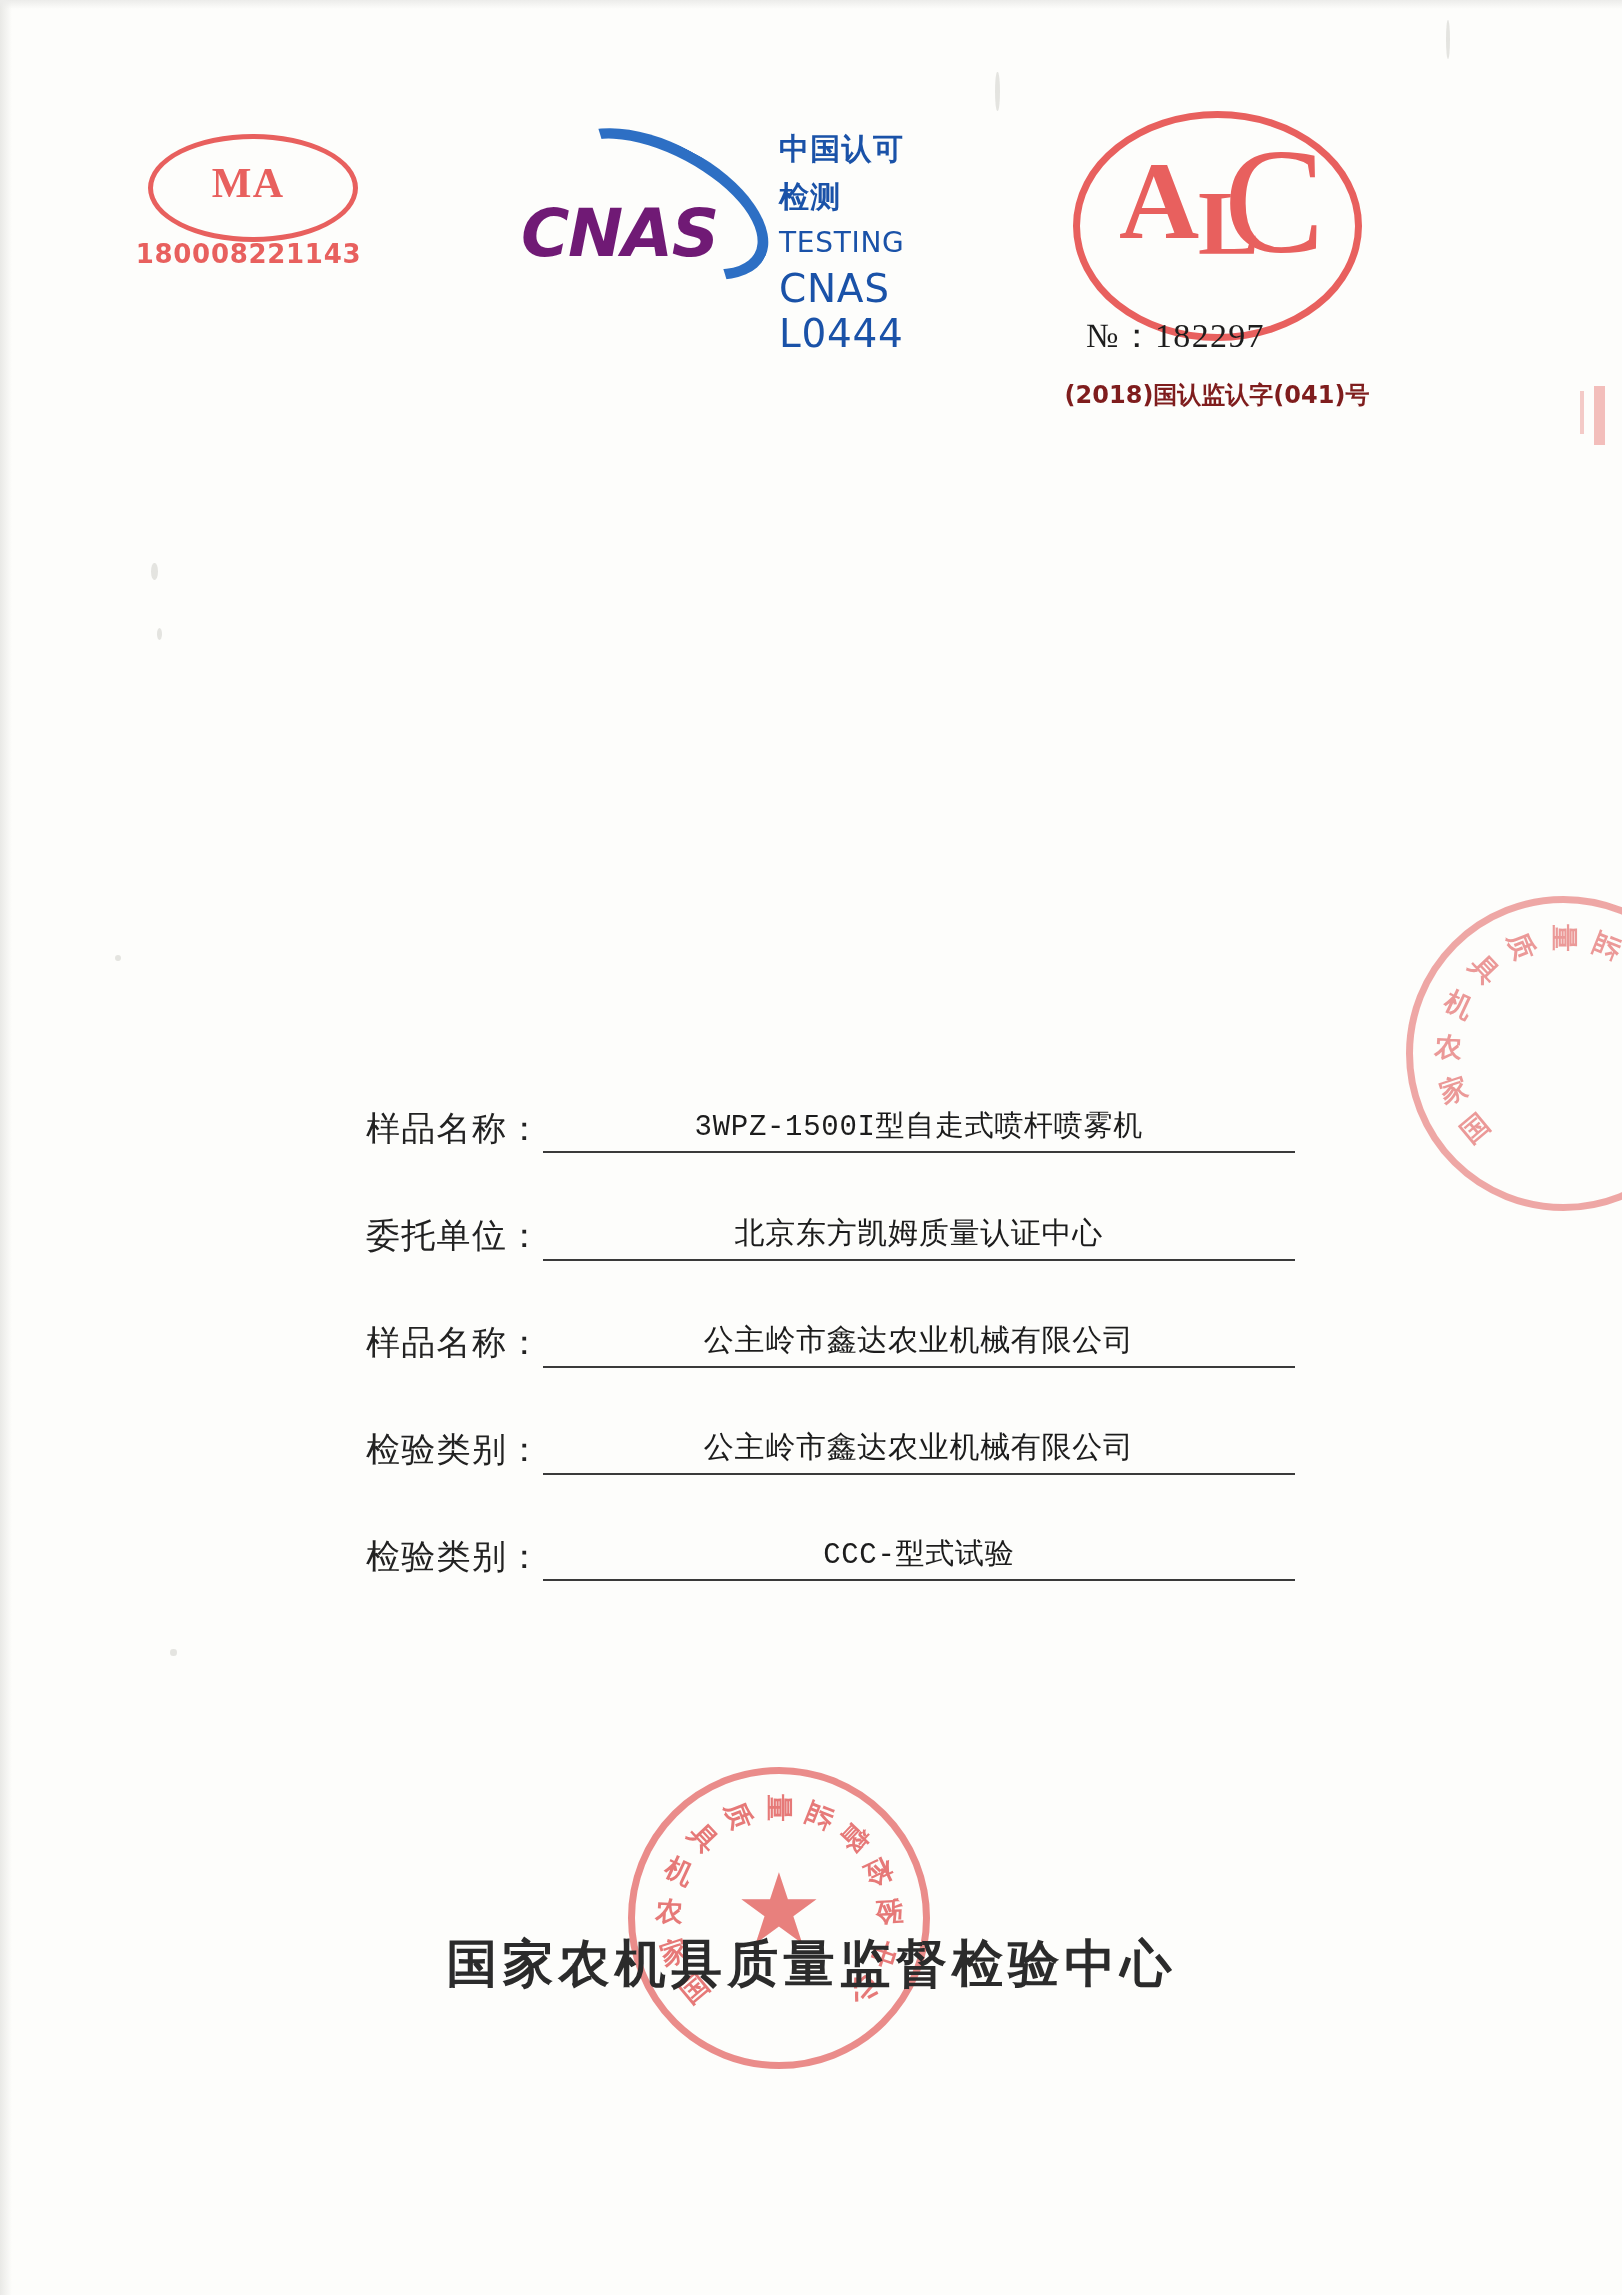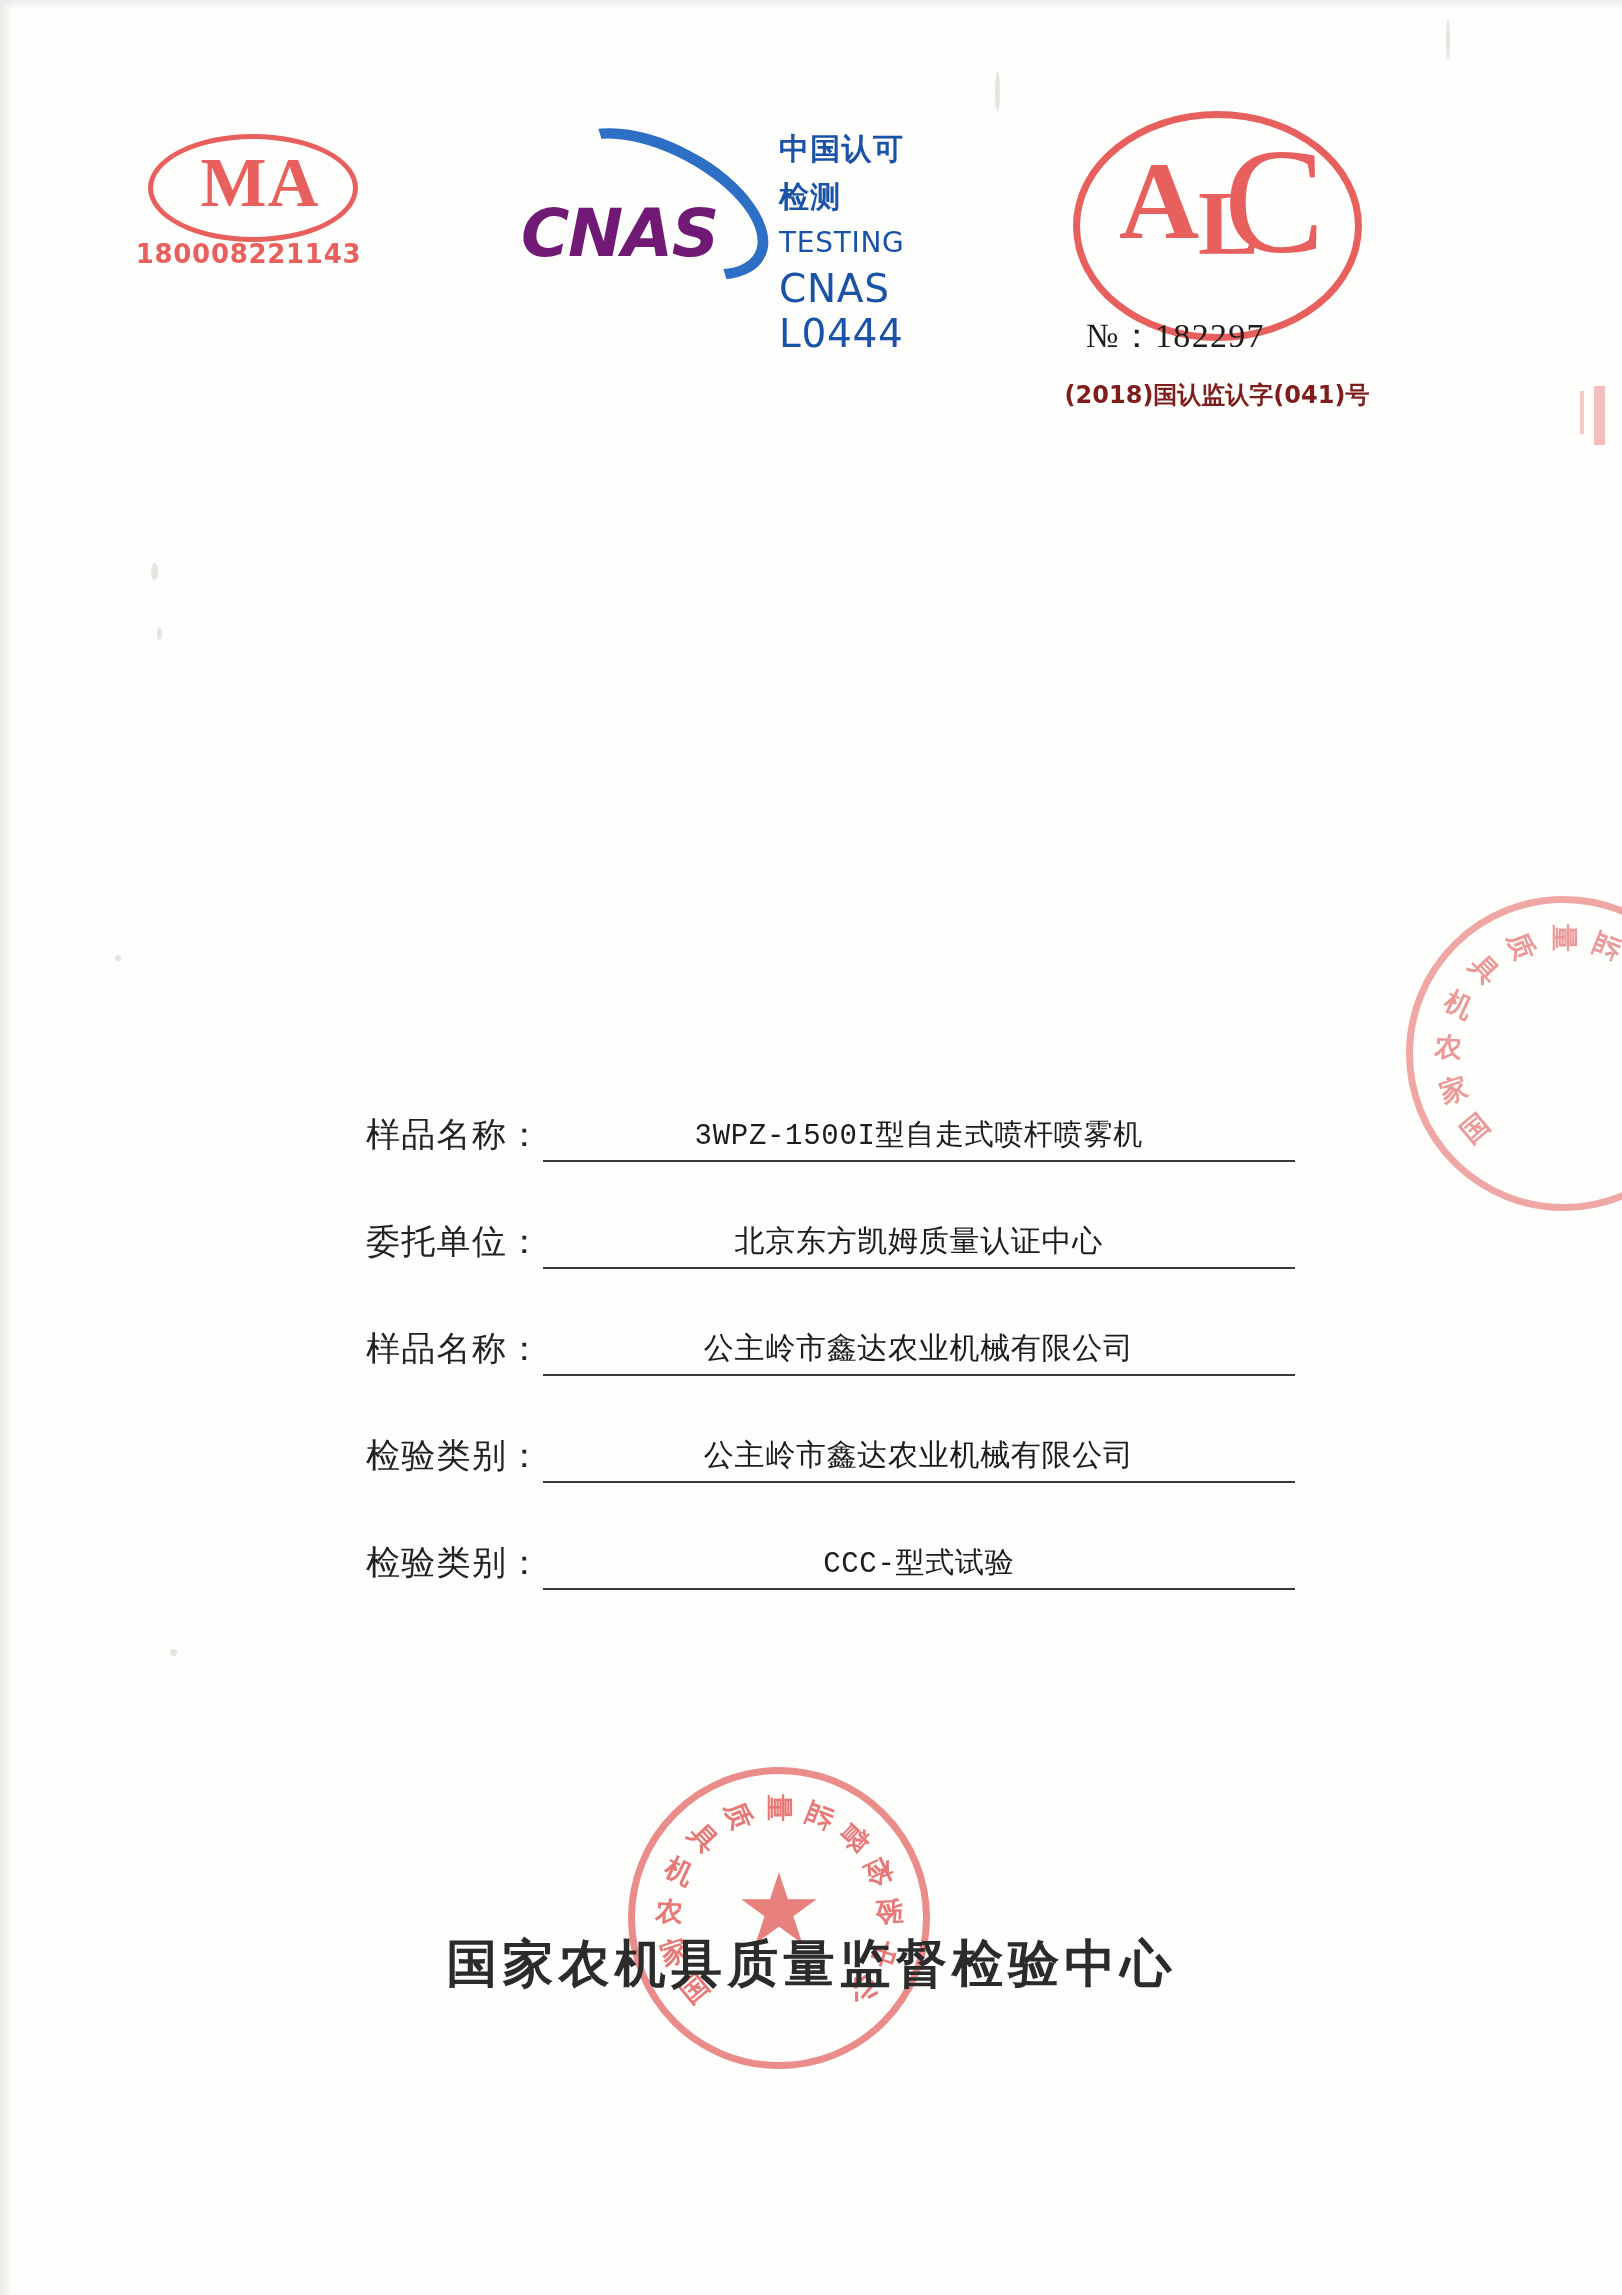--- a/index.html
+++ b/index.html
@@ -54,29 +54,29 @@
     position: absolute;
     left: 14.4px;
     top: 0px;
     width: 200px;
     height: 98px;
     border: 5.9px solid #e8605e;
     border-radius: 50% / 50%;
   }
   .cma-text {
     position: absolute;
-    left: 26px;
+    left: 14px;
     top: 0px;
     width: 200px;
     height: 98px;
     line-height: 98px;
     text-align: center;
     font-family: "Liberation Serif", serif;
     font-weight: bold;
-    font-size: 70px;
+    font-size: 42px;
     color: #e8605e;
     letter-spacing: 1.3px;
   }
   .cma-number {
     position: absolute;
     left: 0px;
     top: 105px;
     width: 229px;
     text-align: center;
     font-family: "DejaVu Sans", sans-serif;
@@ -256,21 +256,21 @@
 
   
   .fields {
     position: absolute;
     top: 1106px;
     left: 366px;
     width: 929px;
   }
   .field-row {
     display: flex;
-    align-items: flex-end;
+    align-items: flex-start;
     margin-bottom: 51px;
     height: 56px;
   }
   .field-label {
     font-family: "DejaVu Sans", sans-serif;
     font-size: 34px;
     color: #222;
     letter-spacing: 1.3px;
     white-space: nowrap;
     padding-bottom: 3.9px;

